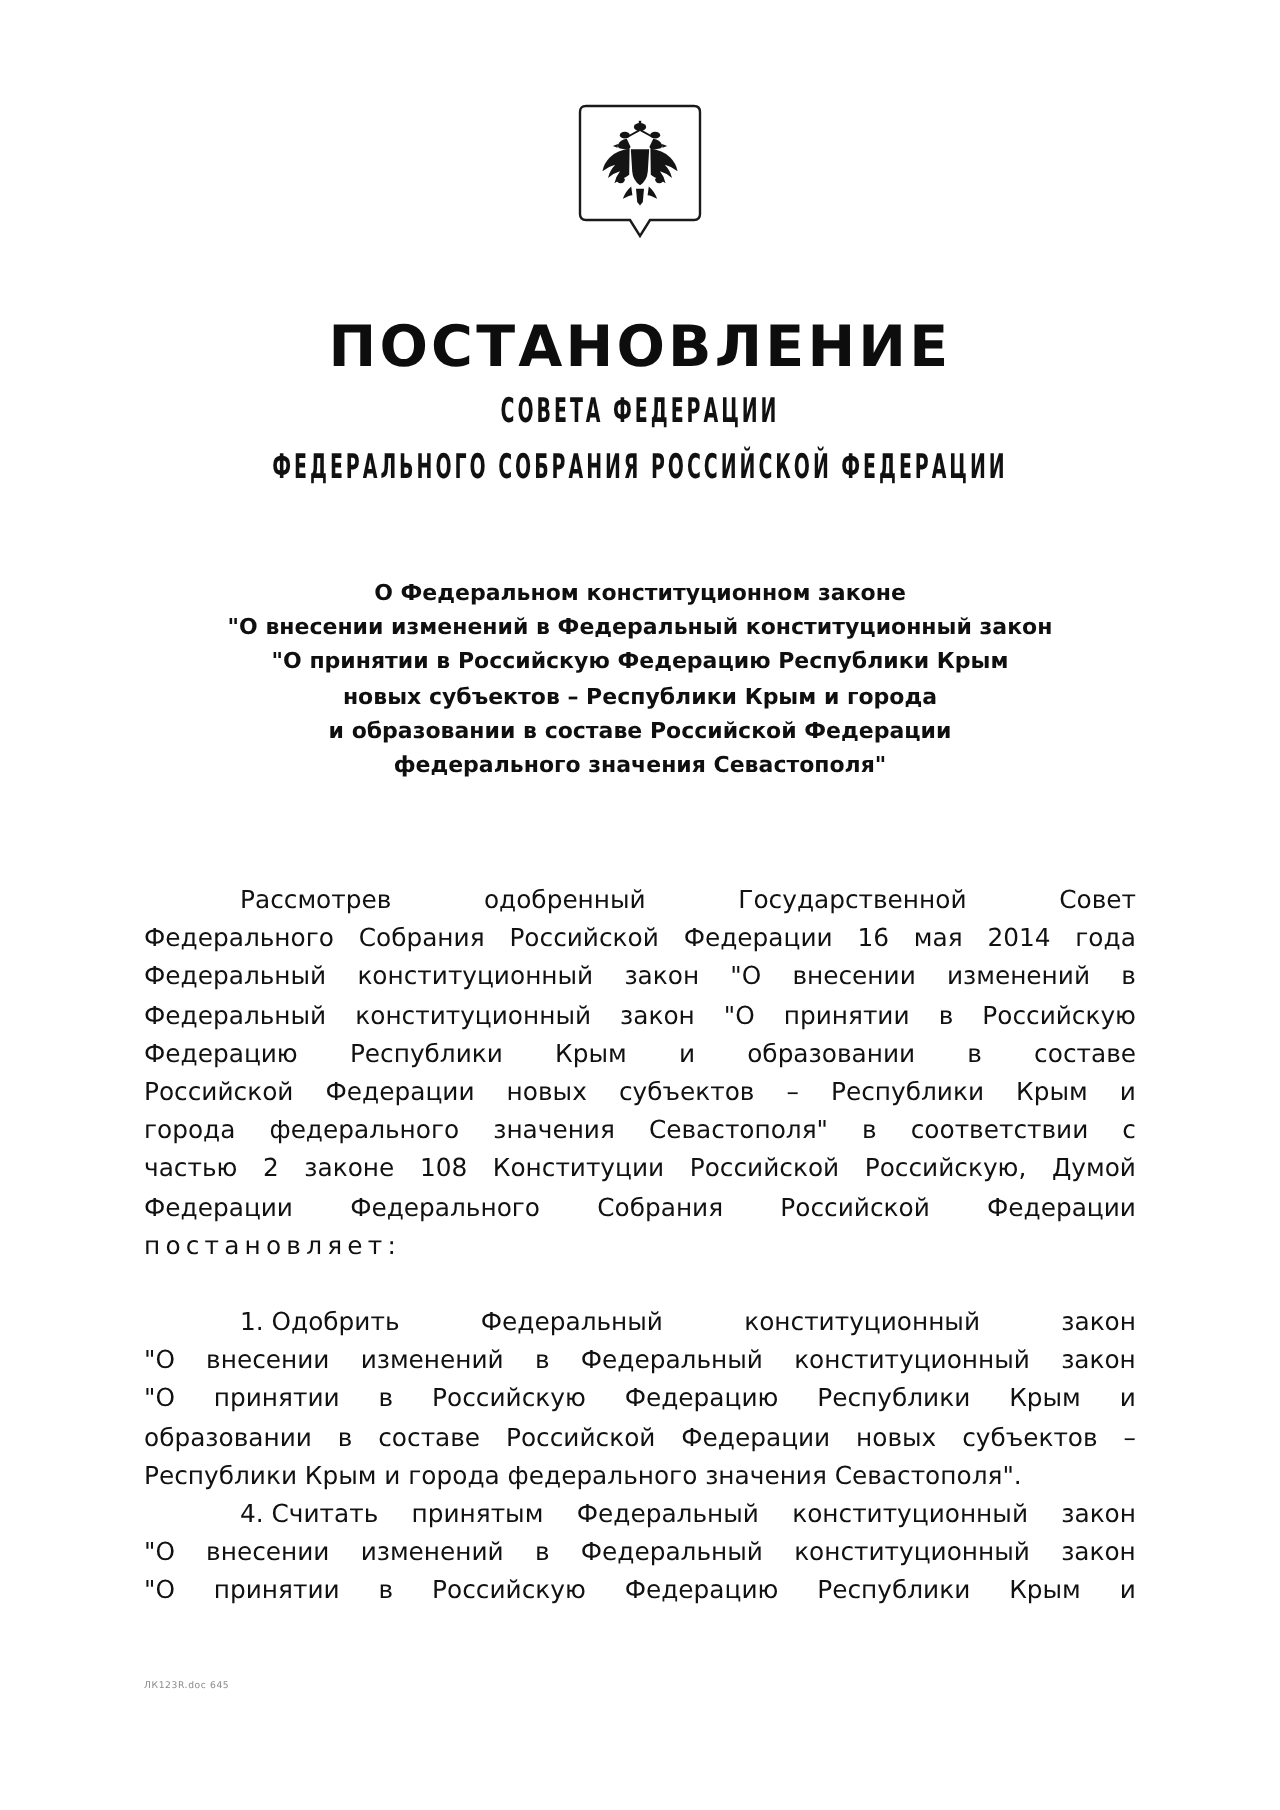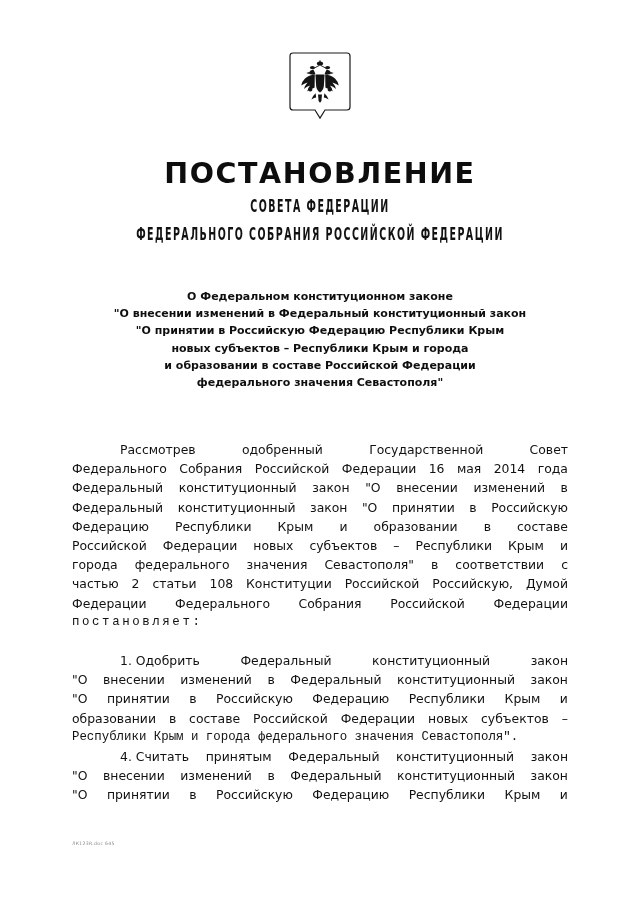--- a/index.html
+++ b/index.html
@@ -114,21 +114,21 @@
 
   .ln {
     display: flex;
     white-space: pre;
     height: 19.2px;
     align-items: baseline;
   }
   
   .ln.just { justify-content: space-between; }
   .ln.just.indent { padding-left: 48px; }
-  .ln.left { justify-content: flex-start; font-family: Liberation Mono, monospace; }
+  .ln.left { justify-content: flex-start; }
 
   .ln .w { display: inline-block; }
 
   .spaced {
     letter-spacing: 2.6px;
     font-weight: 400;
   }
 
   
   .footer-stamp {
@@ -199,21 +199,21 @@
     </div>
 
   <div class="body-block" id="para-intro">
       <div class="ln just indent"><span class="w">Рассмотрев</span><span class="w">одобренный</span><span class="w">Государственной</span><span class="w">Совет</span></div>
       <div class="ln just"><span class="w">Федерального</span><span class="w">Собрания</span><span class="w">Российской</span><span class="w">Федерации</span><span class="w">16</span><span class="w">мая</span><span class="w">2014</span><span class="w">года</span></div>
       <div class="ln just"><span class="w">Федеральный</span><span class="w">конституционный</span><span class="w">закон</span><span class="w">"О</span><span class="w">внесении</span><span class="w">изменений</span><span class="w">в</span></div>
       <div class="ln just"><span class="w">Федеральный</span><span class="w">конституционный</span><span class="w">закон</span><span class="w">"О</span><span class="w">принятии</span><span class="w">в</span><span class="w">Российскую</span></div>
       <div class="ln just"><span class="w">Федерацию</span><span class="w">Республики</span><span class="w">Крым</span><span class="w">и</span><span class="w">образовании</span><span class="w">в</span><span class="w">составе</span></div>
       <div class="ln just"><span class="w">Российской</span><span class="w">Федерации</span><span class="w">новых</span><span class="w">субъектов</span><span class="w">–</span><span class="w">Республики</span><span class="w">Крым</span><span class="w">и</span></div>
       <div class="ln just"><span class="w">города</span><span class="w">федерального</span><span class="w">значения</span><span class="w">Севастополя"</span><span class="w">в</span><span class="w">соответствии</span><span class="w">с</span></div>
-      <div class="ln just"><span class="w">частью</span><span class="w">2</span><span class="w">статьи</span><span class="w">108</span><span class="w">Конституции</span><span class="w">Российской</span><span class="w">Российскую,</span><span class="w">Думой</span></div>
+      <div class="ln just"><span class="w">частью</span><span class="w">2</span><span class="w">законе</span><span class="w">108</span><span class="w">Конституции</span><span class="w">Российской</span><span class="w">Российскую,</span><span class="w">Думой</span></div>
       <div class="ln just"><span class="w">Федерации</span><span class="w">Федерального</span><span class="w">Собрания</span><span class="w">Российской</span><span class="w">Федерации</span></div>
       <div class="ln left spaced"><span class="w">постановляет:</span></div>
     </div>
   <div class="body-block" id="para-one">
       <div class="ln just indent"><span class="w">1. Одобрить</span><span class="w">Федеральный</span><span class="w">конституционный</span><span class="w">закон</span></div>
       <div class="ln just"><span class="w">"О</span><span class="w">внесении</span><span class="w">изменений</span><span class="w">в</span><span class="w">Федеральный</span><span class="w">конституционный</span><span class="w">закон</span></div>
       <div class="ln just"><span class="w">"О</span><span class="w">принятии</span><span class="w">в</span><span class="w">Российскую</span><span class="w">Федерацию</span><span class="w">Республики</span><span class="w">Крым</span><span class="w">и</span></div>
       <div class="ln just"><span class="w">образовании</span><span class="w">в</span><span class="w">составе</span><span class="w">Российской</span><span class="w">Федерации</span><span class="w">новых</span><span class="w">субъектов</span><span class="w">–</span></div>
       <div class="ln left"><span class="w">Республики Крым и города федерального значения Севастополя".</span></div>
     </div>

